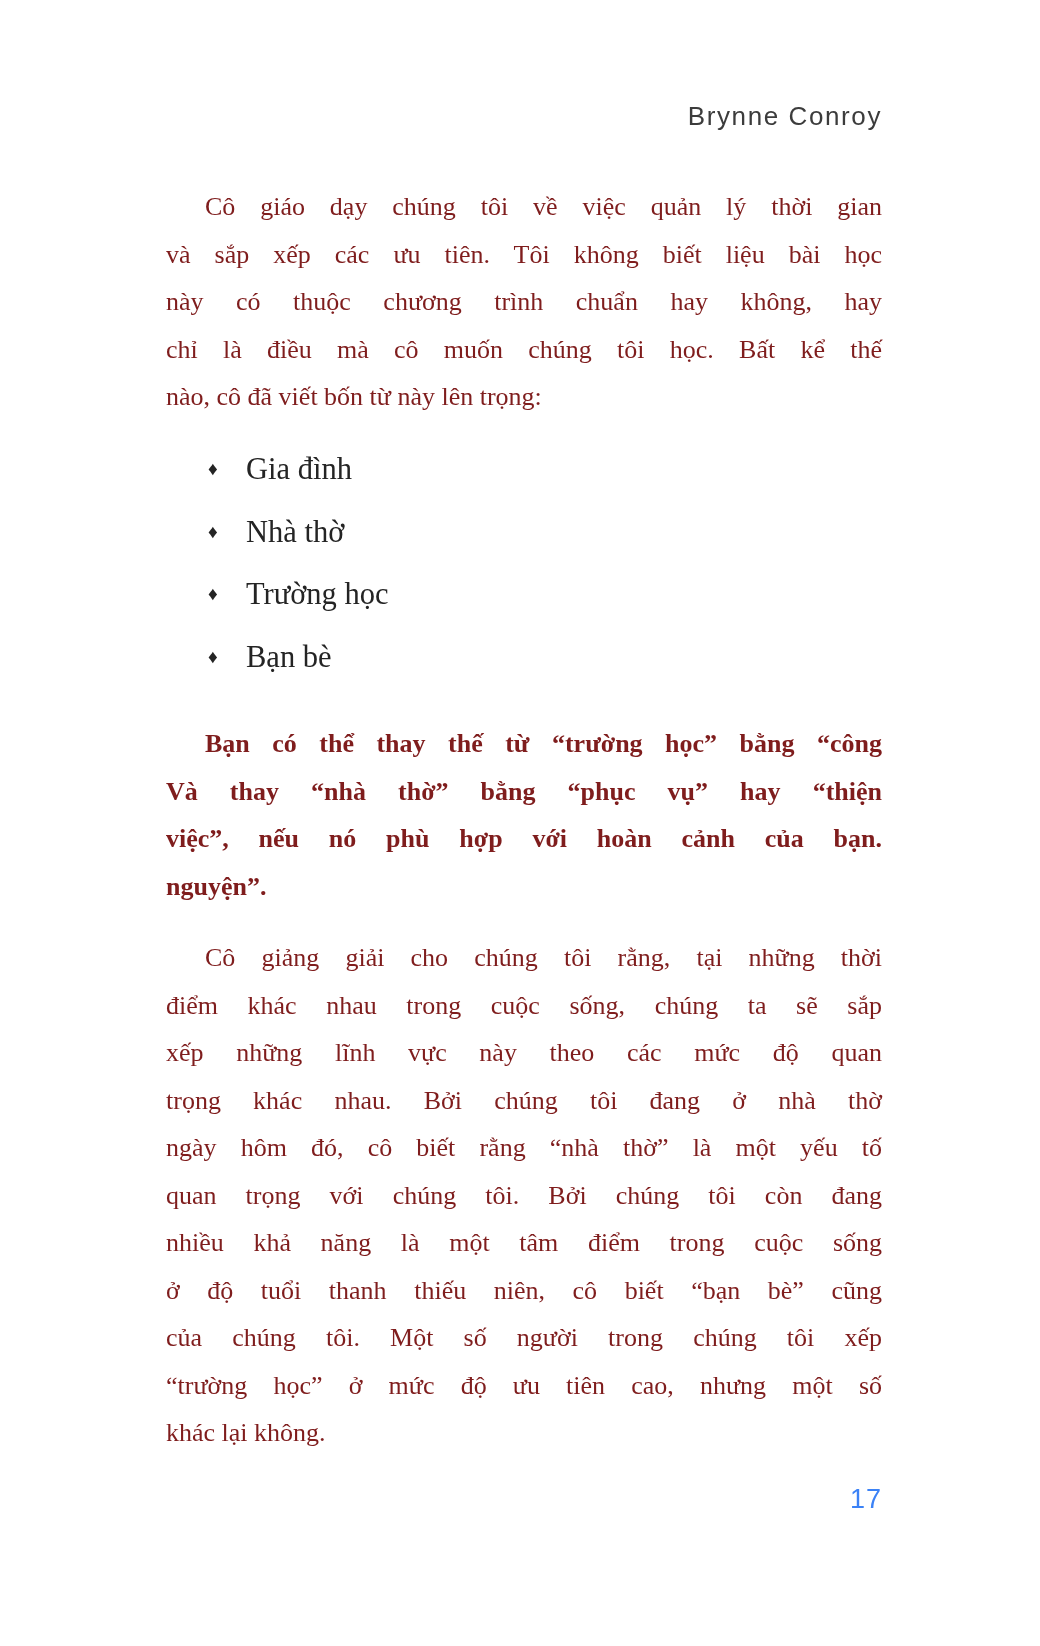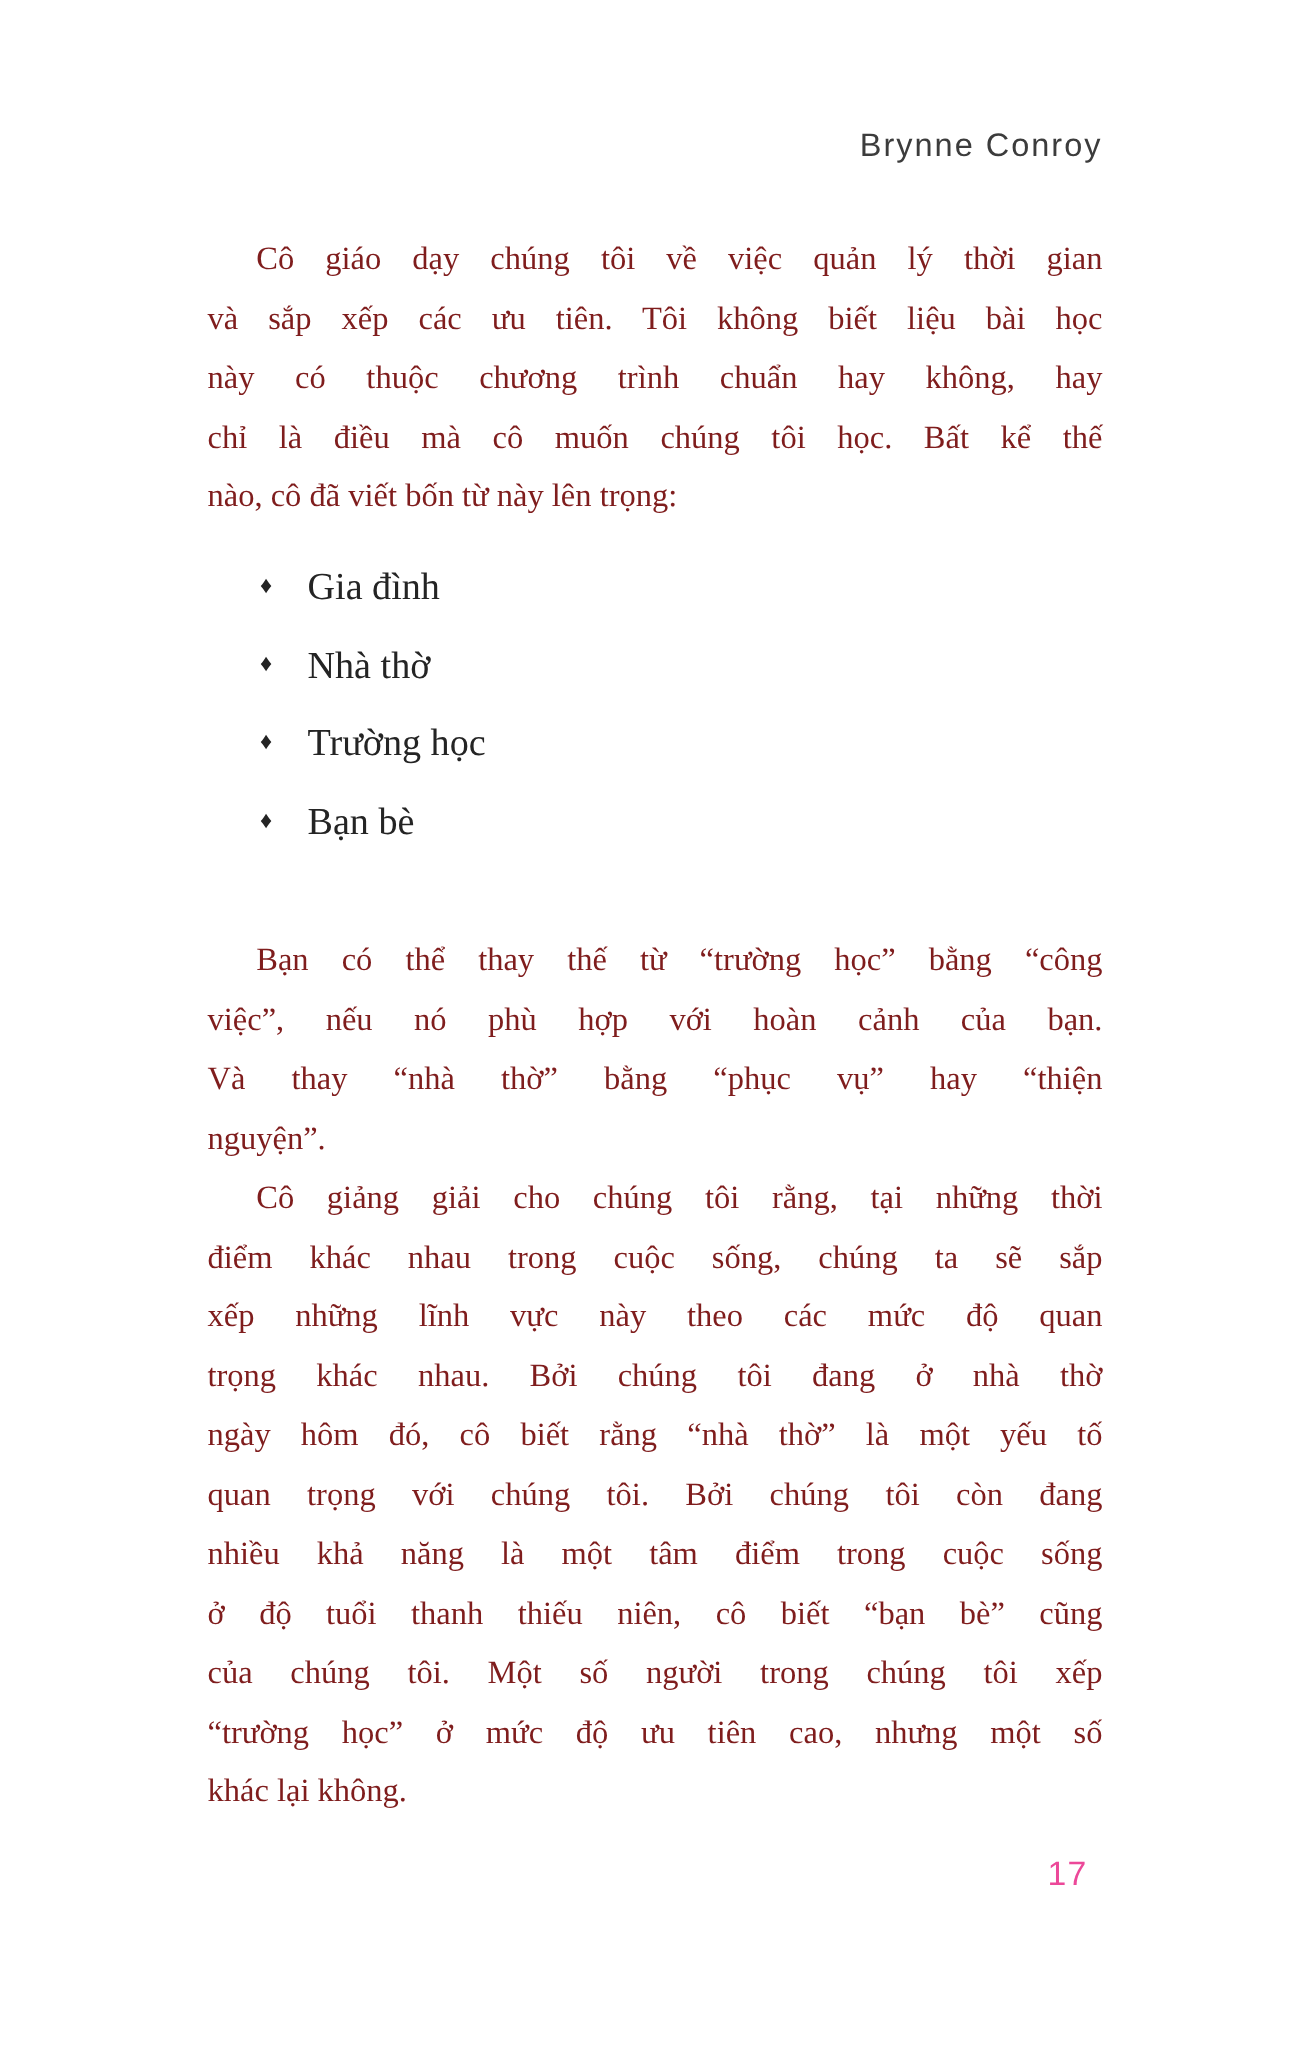--- a/index.html
+++ b/index.html
@@ -30,21 +30,21 @@
   }
   .para {
     position: absolute;
     left: 166px;
     width: 716px;
     font-size: 26px;
     line-height: 47.5px;
     color: #7f1d1d;
   }
   .para-1 { top: 183px; }
-  .para-2 { top: 744px; }
+  .para-2 { top: 720px; font-weight: bold; }
   .para-3 { top: 934px; }
   .jline {
     text-align: justify;
     text-align-last: justify;
   }
   .lastline {
     text-align: justify;
     text-align-last: left;
   }
   .indent { text-indent: 39px; }
@@ -65,28 +65,28 @@
     position: absolute;
     left: 42px;
     top: 0;
     font-size: 19px;
     line-height: 62.5px;
     color: #242424;
   }
   .page-number {
     position: absolute;
     top: 1484px;
-    left: 154px;
+    left: 166px;
     width: 716px;
     text-align: right;
     font-family: "Liberation Sans", sans-serif;
     font-weight: 300;
     font-size: 27px;
     letter-spacing: 1px;
-    color: #ec4899;
+    color: #3b82f6;
   }
 </style>
 </head>
 <body>
 
 <div class="page">
 
   <div class="running-header">Brynne Conroy</div>
 
   <div class="para para-1">
@@ -111,22 +111,22 @@
       <span>Trường học</span>
     </div>
     <div class="list-item">
       <span class="bullet-icon">♦</span>
       <span>Bạn bè</span>
     </div>
   </div>
 
   <div class="para para-2">
     <div class="jline indent">Bạn có thể thay thế từ “trường học” bằng “công</div>
+    <div class="jline">Và thay “nhà thờ” bằng “phục vụ” hay “thiện</div>
     <div class="jline">việc”, nếu nó phù hợp với hoàn cảnh của bạn.</div>
-    <div class="jline">Và thay “nhà thờ” bằng “phục vụ” hay “thiện</div>
     <div class="lastline">nguyện”.</div>
   </div>
 
   <div class="para para-3">
     <div class="jline indent">Cô giảng giải cho chúng tôi rằng, tại những thời</div>
     <div class="jline">điểm khác nhau trong cuộc sống, chúng ta sẽ sắp</div>
     <div class="jline">xếp những lĩnh vực này theo các mức độ quan</div>
     <div class="jline">trọng khác nhau. Bởi chúng tôi đang ở nhà thờ</div>
     <div class="jline">ngày hôm đó, cô biết rằng “nhà thờ” là một yếu tố</div>
     <div class="jline">quan trọng với chúng tôi. Bởi chúng tôi còn đang</div>

